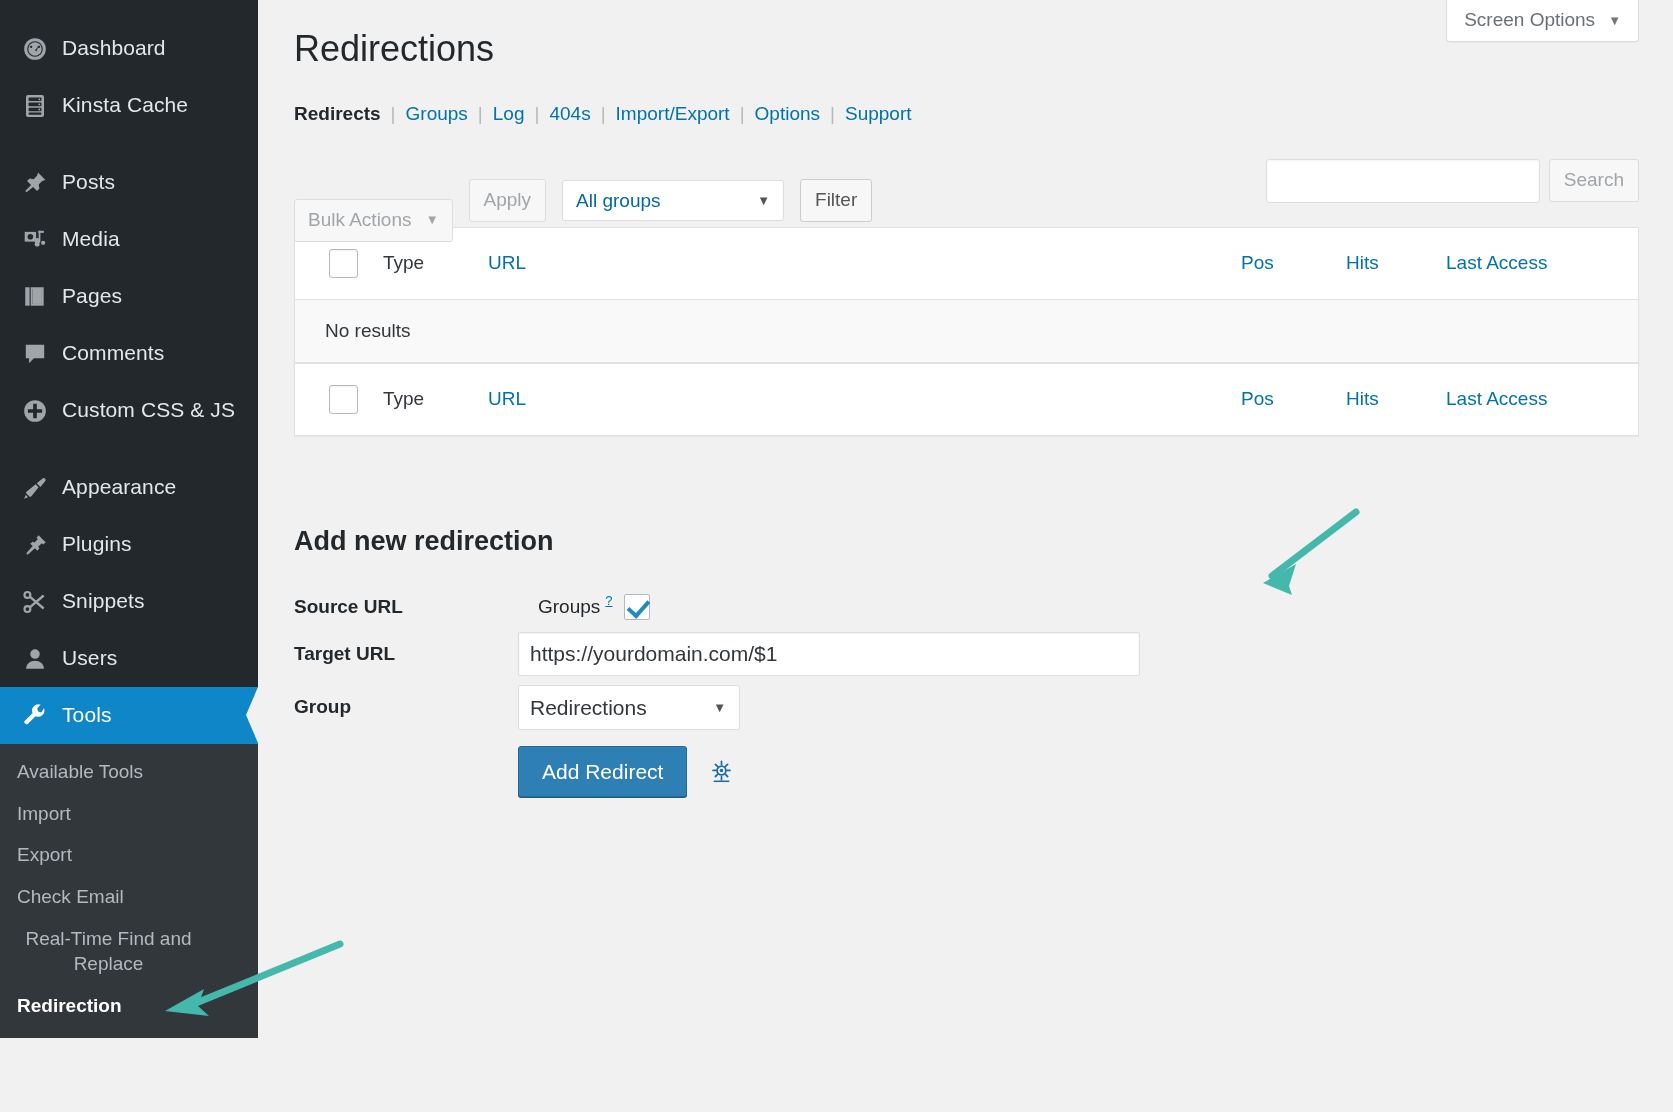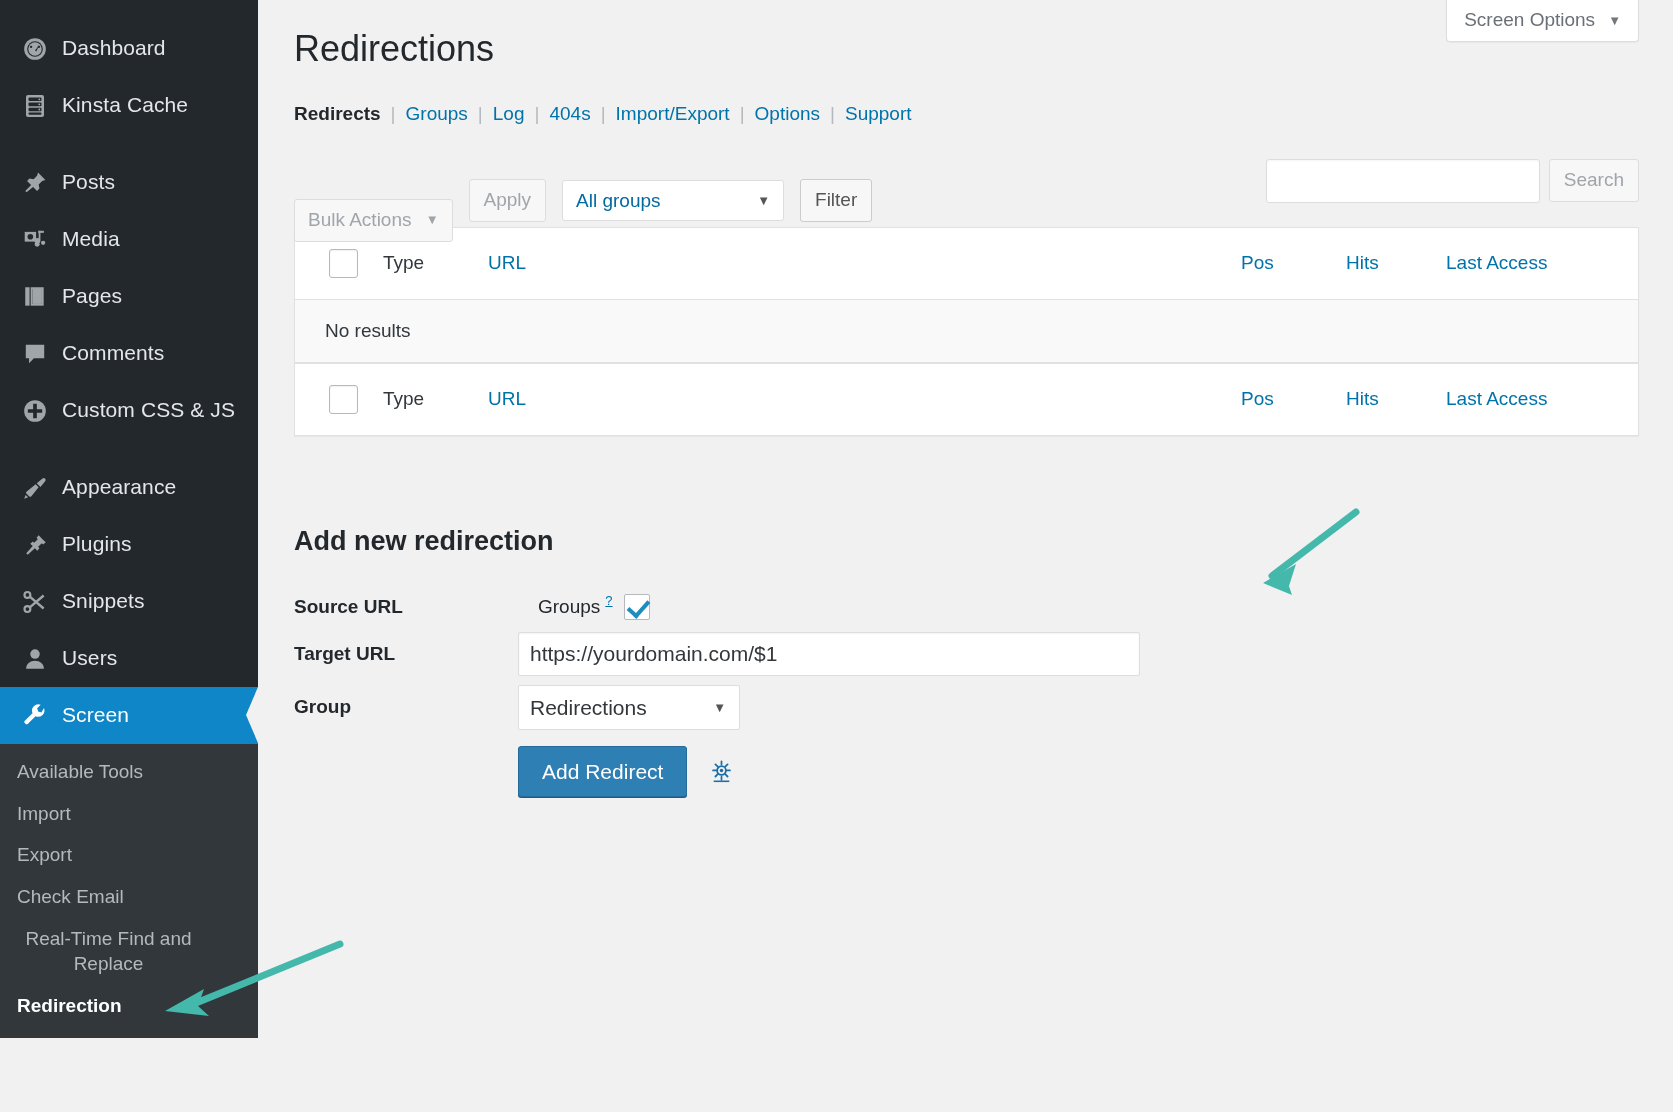--- a/index.html
+++ b/index.html
@@ -467,21 +467,21 @@
     <span class="mi-label">Users</span>
   </div>
 
   <div class="menu-top current">
     <span class="mi-ico">
       <svg width="26" height="26" viewBox="0 0 24 24">
           <path d="M20.3 4.6a5.9 5.9 0 0 1-7.8 7.6L5.9 18.8a2 2 0 1 1-2.8-2.8l6.6-6.6a5.9 5.9 0 0 1 7.6-7.8l-3.3 3.3.9 3 3 .9z" fill="#fff"></path>
           <circle cx="4.9" cy="17.9" r="1.1" fill="#0e86c7"></circle>
         </svg>
     </span>
-    <span class="mi-label">Screen</span>
+    <span class="mi-label">Tools</span>
   </div>
 
   <div id="submenu">
     <div class="submenu-item">Available Tools</div>
     <div class="submenu-item">Import</div>
     <div class="submenu-item">Export</div>
     <div class="submenu-item">Check Email</div>
     <div class="submenu-item" style="max-width:200px;text-align:center;">Real-Time Find and Replace</div>
     <div class="submenu-item current">Redirection</div>
   </div>

